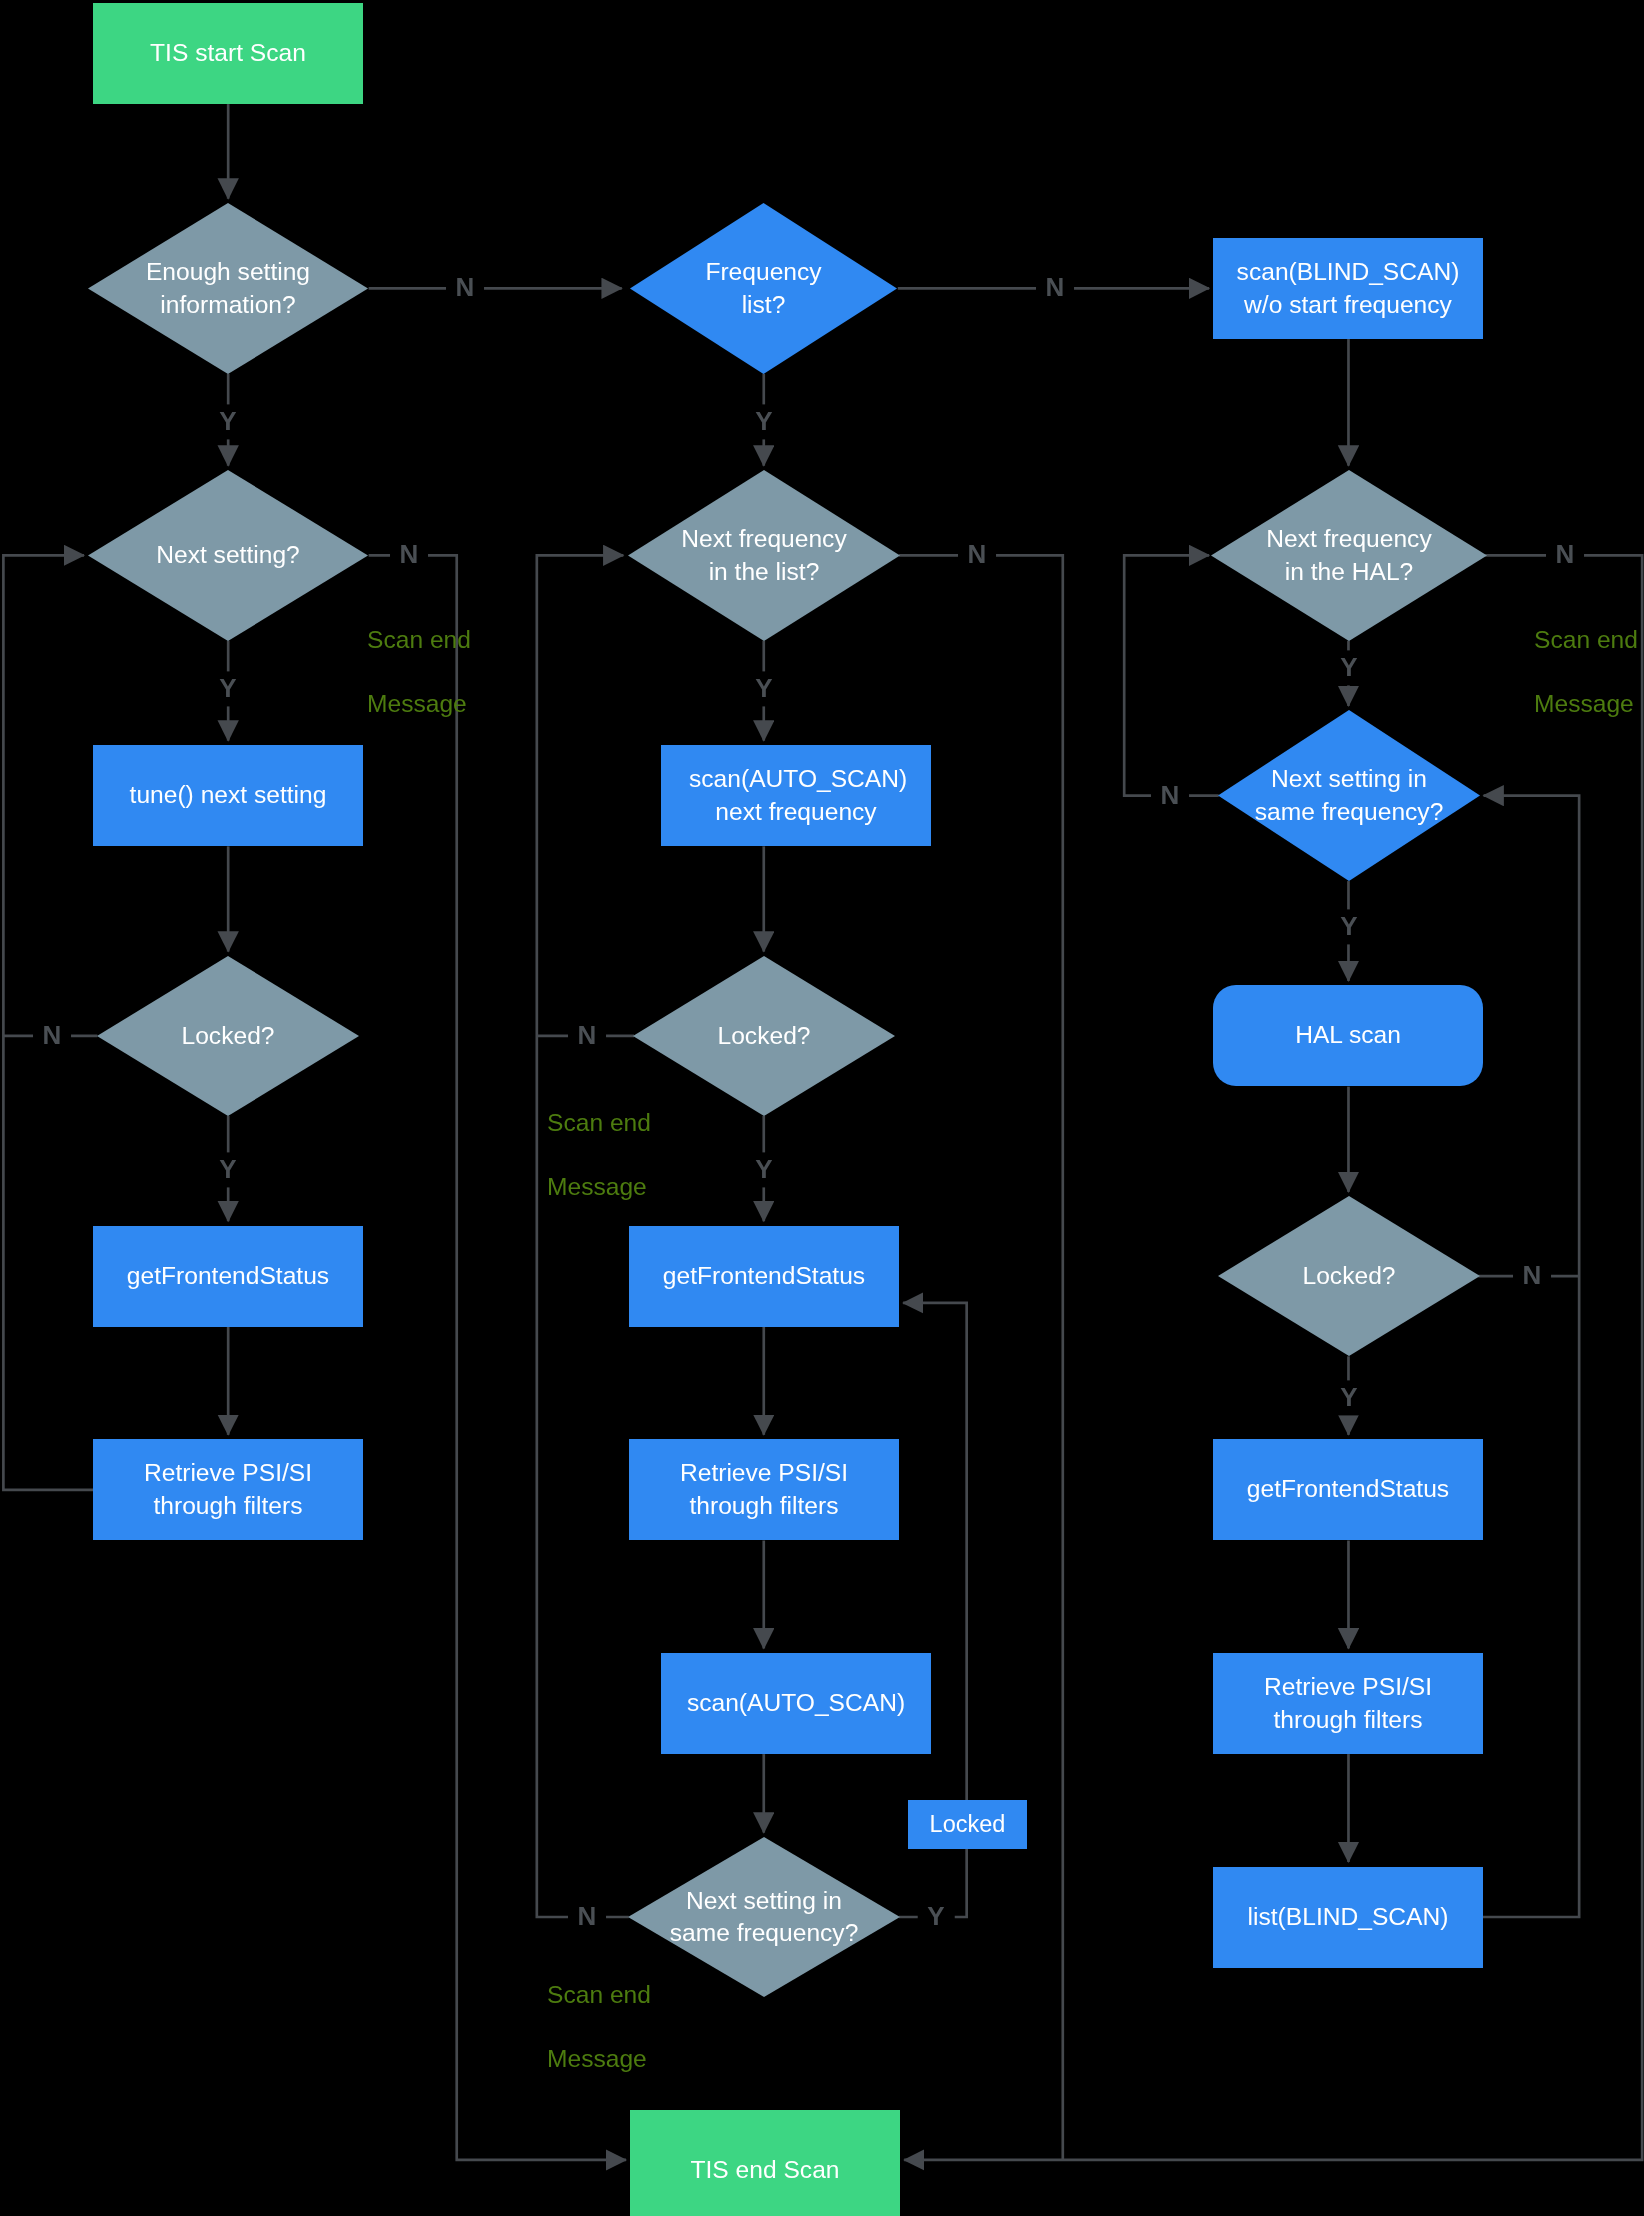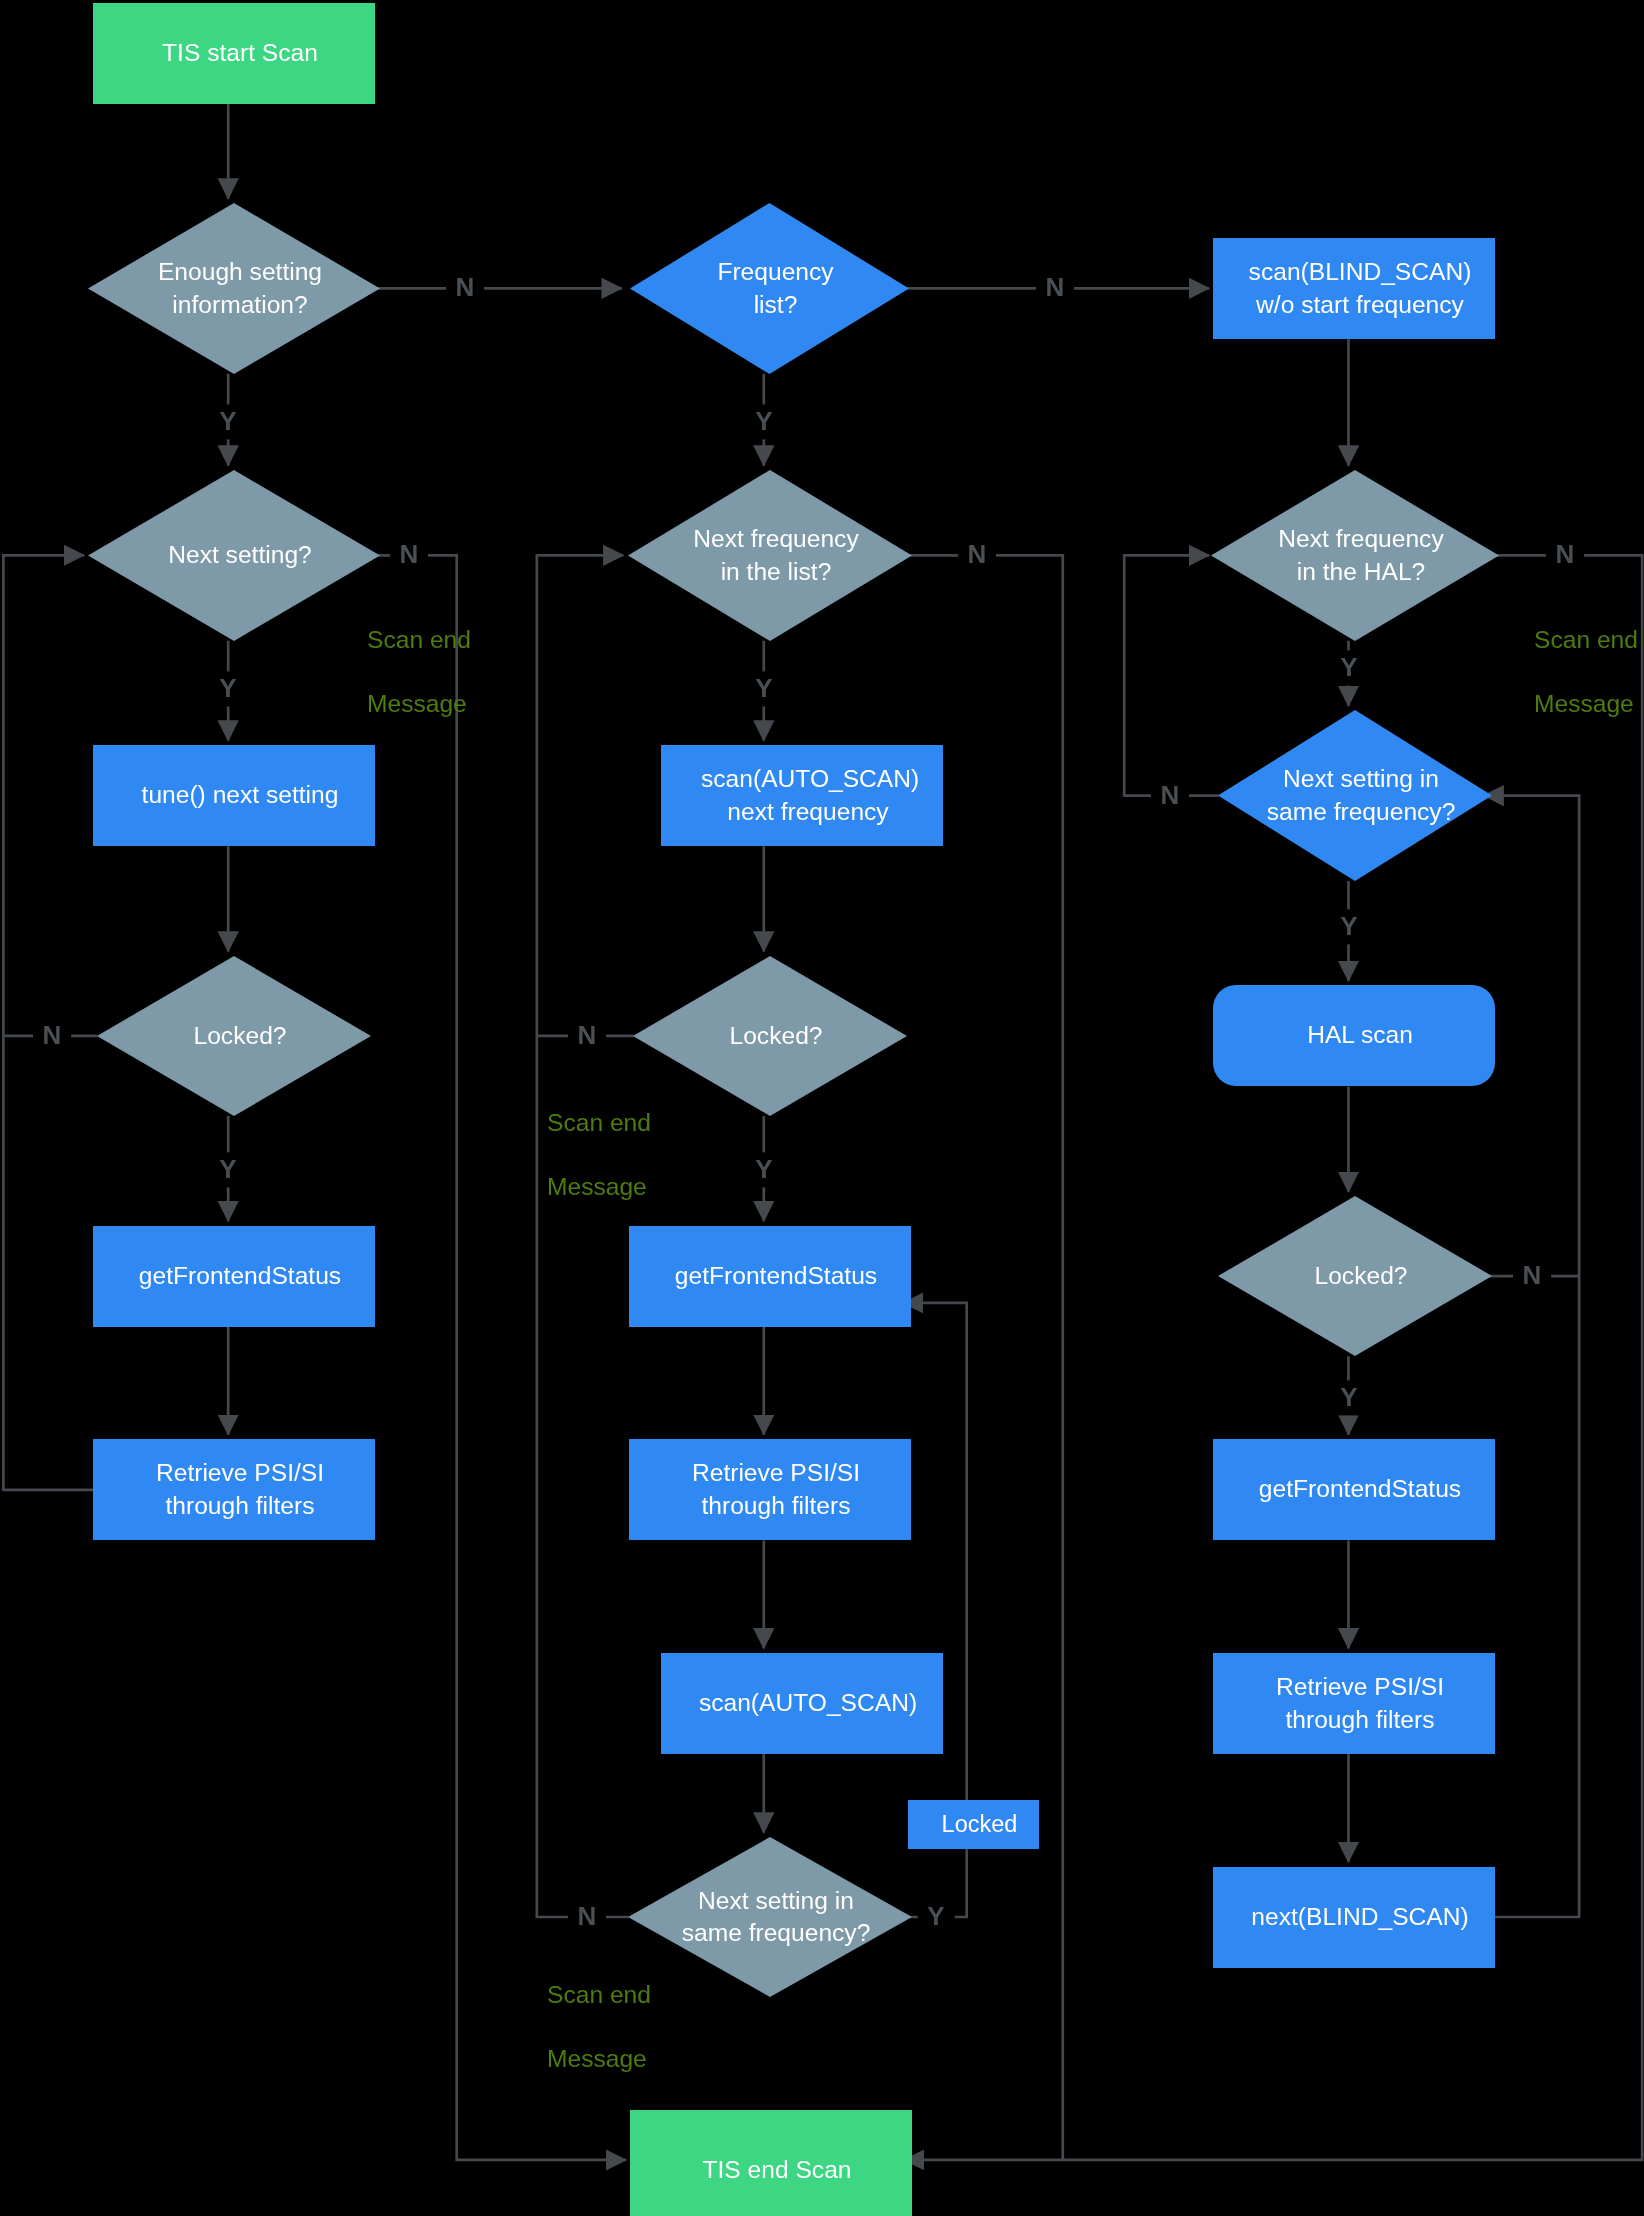--- a/index.html
+++ b/index.html
@@ -1,20 +1,20 @@
 <!DOCTYPE html>
 <html style="font-size:8.5px"><head>
 <meta charset="utf-8">
 <style>
   html,body{margin:0;padding:0;background:#000;}
   #stage{position:relative;width:1645px;height:2216px;background:#000000;overflow:hidden;
          font-family:"Liberation Sans","DejaVu Sans",sans-serif;}
   #wires{position:absolute;left:0;top:0;width:1645px;height:2216px;}
   .node{position:absolute;display:flex;align-items:center;justify-content:center;
-        text-align:center;color:#ffffff;font-size:24.6px;line-height:1.32;padding-left:12px;}
+        text-align:center;color:#ffffff;font-size:24.6px;line-height:1.32;}
   .box{background:#3089F2;}
   .terminal{background:#3DD683;}
   .diamond{background:#7E99A7;clip-path:polygon(50% 0,100% 50%,50% 100%,0 50%);}
   .diamond.blue{background:#3089F2;}
   .diamond .inner{max-width:72%;}
   .box .inner{max-width:88%;}
   .edge-label{position:absolute;transform:translate(-50%,-50%);color:#4A4F54;
               font-weight:bold;font-size:26px;background:#000;padding:2.1px 9.6px;}
   .note{position:absolute;color:#4d7c0f;font-size:24.6px;line-height:1.3;white-space:pre-line;}
 </style>
@@ -131,21 +131,21 @@
   <div class="node box" style="left:1213px;top:1439px;width:270px;height:101px;">
     <div class="inner">getFrontendStatus</div>
   </div>
   <div class="node box" style="left:629px;top:1653px;width:270px;height:101px;margin-left:32px;">
     <div class="inner">scan(AUTO_SCAN)</div>
   </div>
   <div class="node box" style="left:1213px;top:1653px;width:270px;height:101px;">
     <div class="inner" style="max-width:176px">Retrieve PSI/SI through filters</div>
   </div>
   <div class="node box" style="left:1213px;top:1867px;width:270px;height:101px;">
-    <div class="inner">next(BLIND_SCAN)</div>
+    <div class="inner">list(BLIND_SCAN)</div>
   </div>
   <div class="node box" style="left:908px;top:1800px;width:119px;height:49px;font-size:23.5px;">
     <div class="inner">Locked</div>
   </div>
 
   <div class="edge-label" style="left:465px;top:288px;">N</div>
   <div class="edge-label" style="left:1055px;top:288px;">N</div>
   <div class="edge-label" style="left:409px;top:555px;">N</div>
   <div class="edge-label" style="left:977px;top:555px;">N</div>
   <div class="edge-label" style="left:1565px;top:555px;">N</div>

